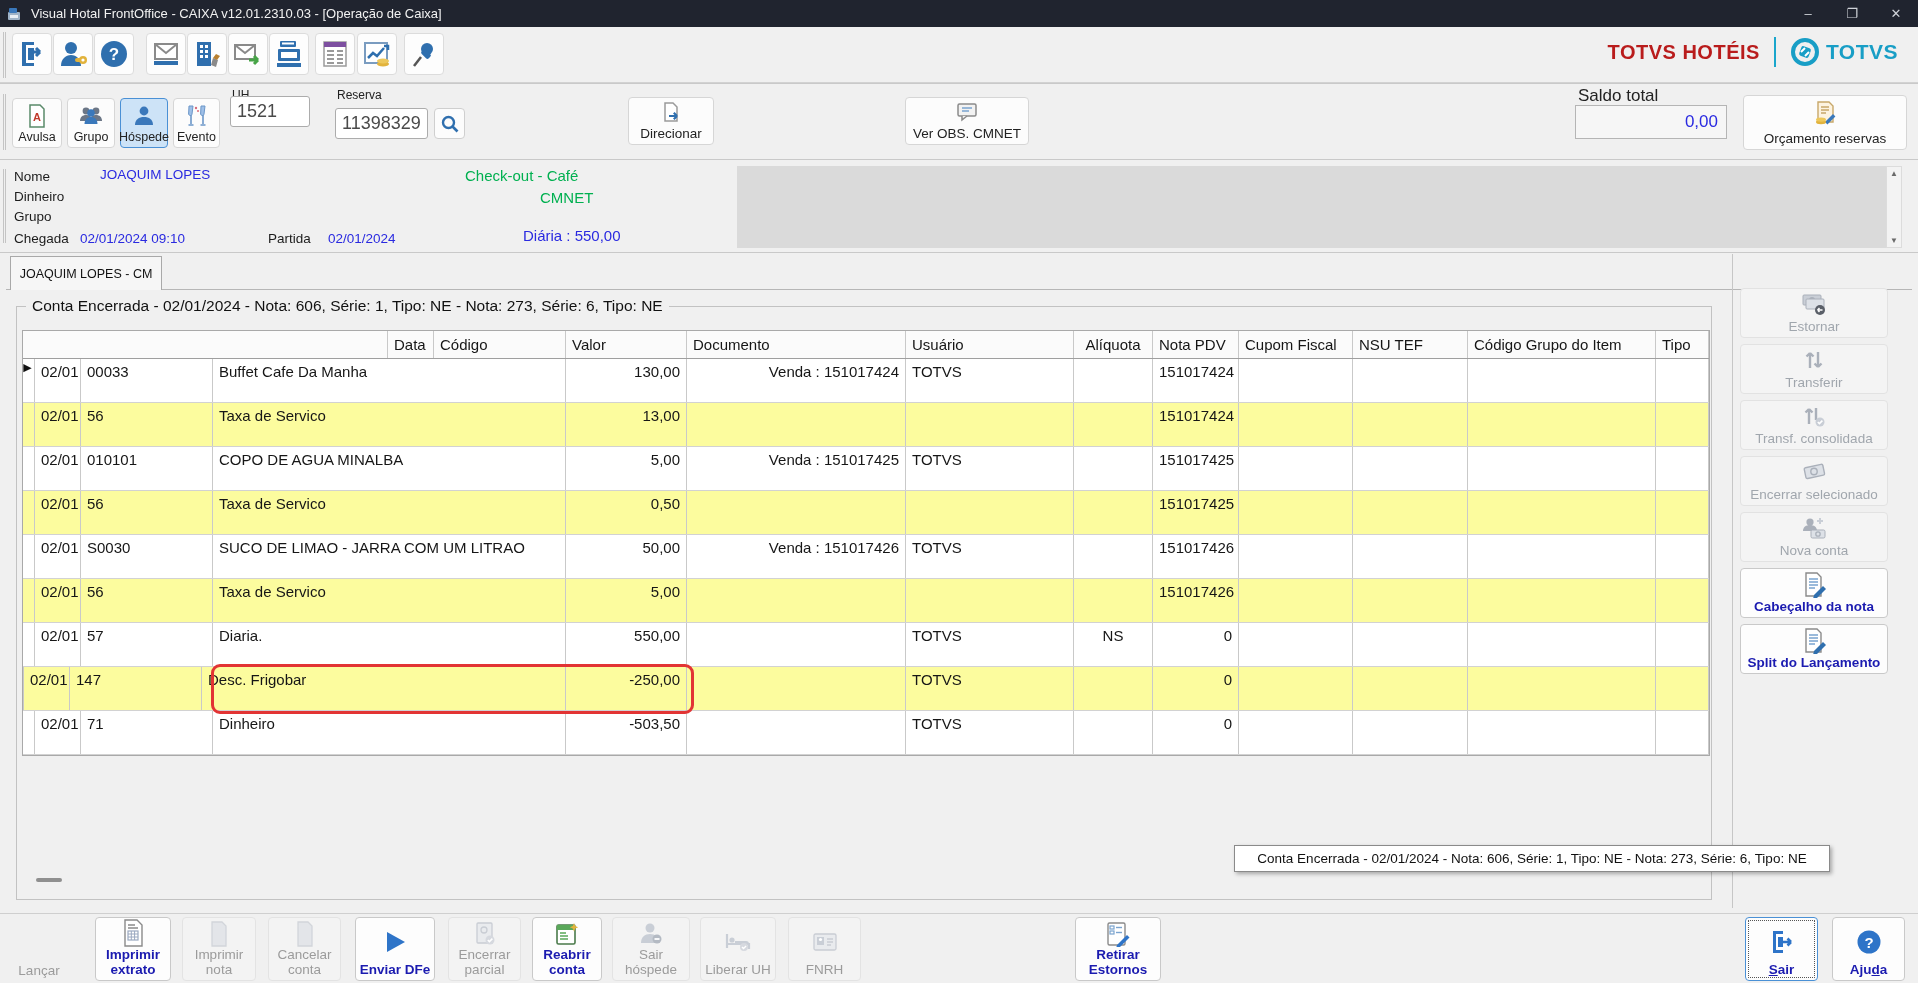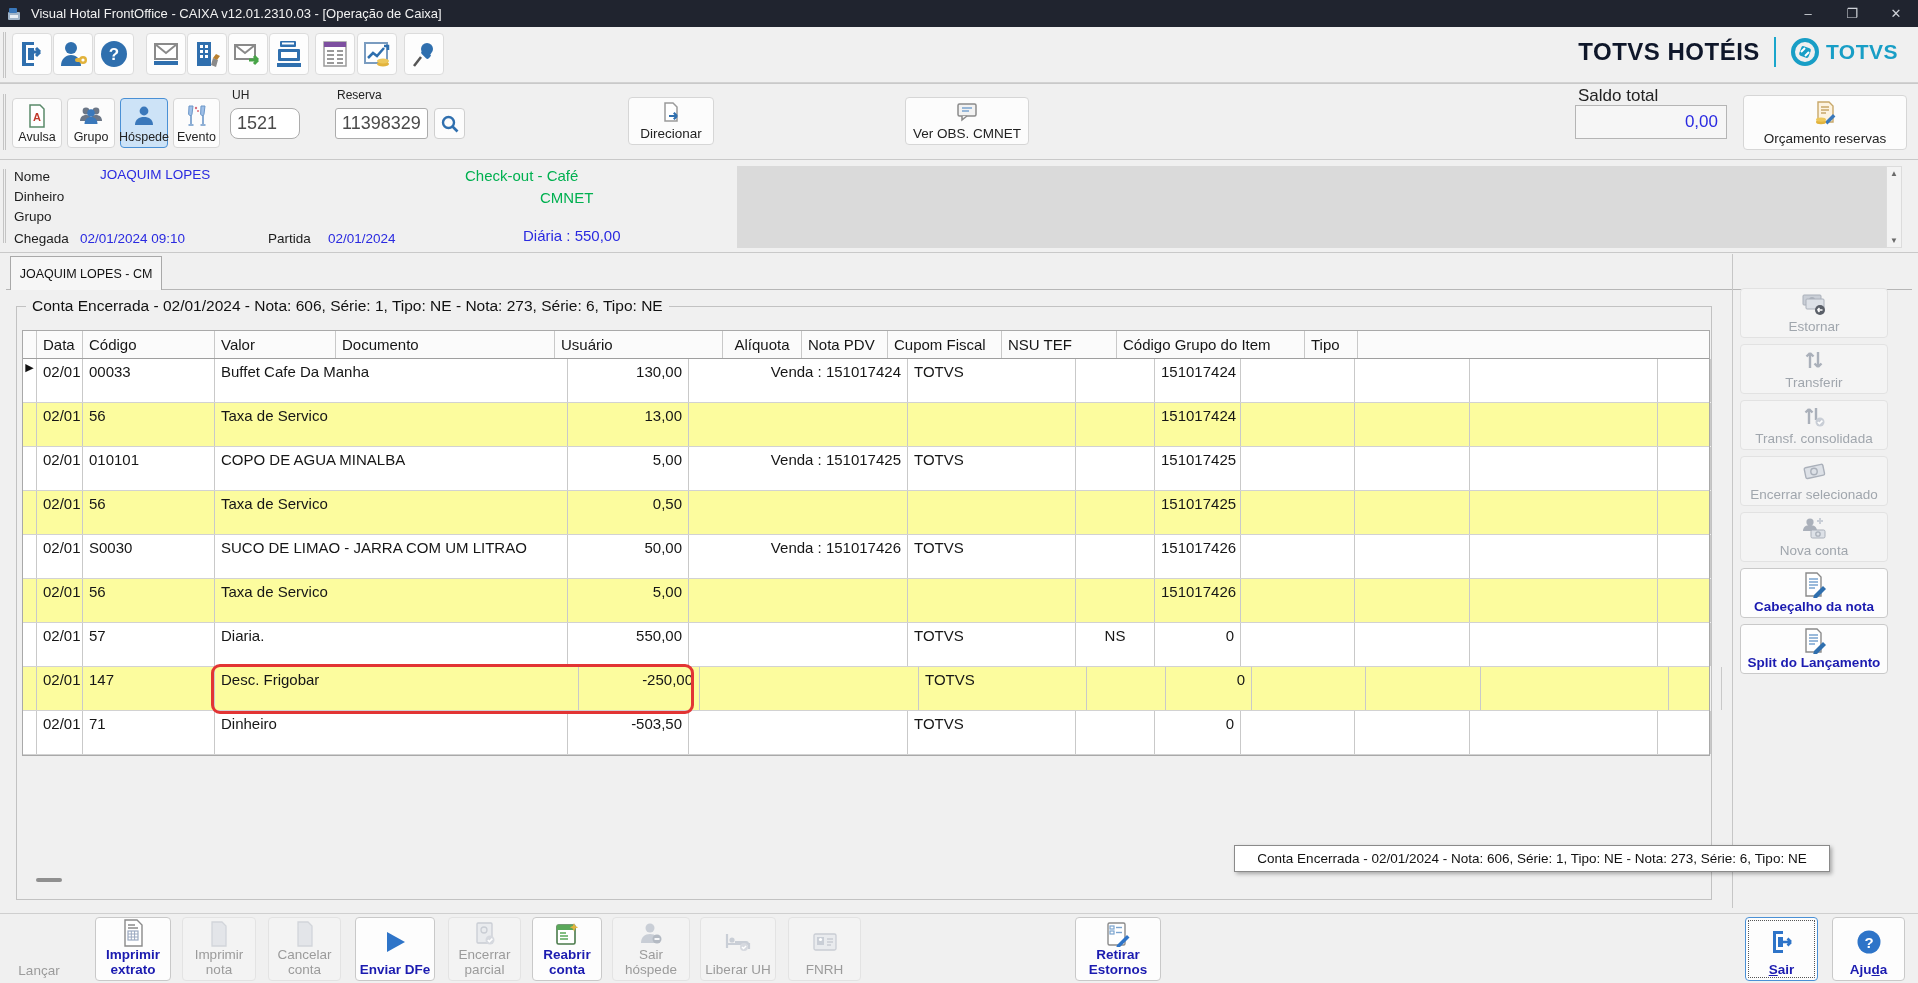--- a/index.html
+++ b/index.html
@@ -11,21 +11,21 @@
   .titlebar .title { color:#f2f2f2; font-size:13px; margin-left:8px; }
   .app-ic { margin-left:7px; }
   .win-controls { position:absolute; right:0; top:0; height:27px; display:flex; }
   .wc { width:44px; height:27px; color:#cfd2d8; font-size:13px; display:flex; align-items:center; justify-content:center; }
 
   
   .toolbar { position:absolute; left:0; top:27px; width:1918px; height:56px; background:#f0f0f0; border-bottom:1px solid #d2d2d2; }
   .grip { position:absolute; width:3px; border-left:1px solid #c4c4c4; border-right:1px solid #c4c4c4; }
   .tb-btn { position:absolute; top:6px; width:40px; height:42px; background:#fdfdfd; border:1px solid #dcdcdc; border-radius:4px; display:flex; align-items:center; justify-content:center; }
   .brand { position:absolute; right:20px; top:10px; display:flex; align-items:center; gap:14px; }
-  .brand-hotels { font-size:24px; font-weight:900; color:#0f172a; letter-spacing:.5px; }
+  .brand-hotels { font-size:20px; font-weight:900; color:#b91c1c; letter-spacing:.5px; }
   .brand-sep { width:2px; height:30px; background:#1aa6cc; }
   .brand-totvs { font-size:21px; font-weight:900; color:#189ec6; letter-spacing:.5px; }
 
   
   .filter-panel { position:absolute; left:0; top:83px; width:1918px; height:77px; background:#f0f0f0; border-top:1px solid #c9c9c9; border-bottom:1px solid #c9c9c9; }
   .mode-btn { position:absolute; top:14px; height:50px; background:#fcfcfc; border:1px solid #d6d6d6; border-radius:4px; display:flex; flex-direction:column; align-items:center; justify-content:space-between; padding:5px 2px 3px; }
   .mode-btn.sel { background:#cde3f7; border:1px solid #4a90d5; }
   .mode-btn .ml { font-size:12.5px; color:#222; white-space:nowrap; }
   .f-label { position:absolute; font-size:12px; color:#222; }
   .f-input { position:absolute; height:31px; background:#fff; border:1px solid #acacac; border-radius:3px; font-family:inherit; font-size:18px; color:#4a4a4a; padding:0 6px; }
@@ -43,21 +43,21 @@
   .obs-box { position:absolute; left:737px; top:5px; width:1149px; height:82px; background:#dadada; }
   .obs-scroll { position:absolute; left:1886px; top:5px; width:16px; height:82px; background:#f3f3f3; border:1px solid #dcdcdc; }
   .obs-scroll span { position:absolute; left:0; width:100%; text-align:center; font-size:8px; color:#6a6a6a; }
 
   
   .content-line { position:absolute; left:6px; top:289px; width:1906px; border-top:1px solid #b6b6b6; }
   .tab { position:absolute; left:10px; top:256px; width:152px; height:34px; background:#f6f6f6; border:1px solid #a9a9a9; border-bottom:none; z-index:2; font-size:12.5px; color:#111; display:flex; align-items:center; justify-content:center; }
   .groupbox { position:absolute; left:16px; top:306px; width:1696px; height:594px; border:1px solid #c2c2c2; }
   .gb-legend { position:absolute; left:26px; top:297px; background:#f0f0f0; padding:0 6px; font-size:15.5px; color:#111; z-index:2; white-space:nowrap; }
   #grid { position:absolute; left:22px; top:330px; width:1688px; background:#fff; border:1px solid #a9a9a9; z-index:1; }
-  .t-row { display:flex; }
+  .t-row { display:flex;justify-content:flex-end; }
   .t-head { height:28px; background:#fbfbfb; border-bottom:1px solid #9f9f9f; }
   .t-body { height:44px; border-bottom:1px solid #d2d2d2; }
   .t-body.hl { background:#fcfc9e; }
   .t-cell { flex:none; border-right:1px solid #c9c9c9; padding:4px 6px 0; font-size:15px; color:#161616; white-space:nowrap; overflow:hidden; }
   .t-head .t-cell { padding-top:5px; }
   .t-cell.c0 { padding:2px 0 0; text-align:center; font-size:11px; color:#111; }
   .t-cell.c4, .t-cell.c5, .t-cell.c8 { text-align:right; }
   .t-head .t-cell { text-align:left; }
   .t-cell.c7 { text-align:center; }
   .red-box { position:absolute; width:483px; height:50px; border:3px solid #e23434; border-radius:9px; pointer-events:none; z-index:3; }
@@ -240,21 +240,21 @@
           <path d="M4 2l4 0 -1 8c-.3 2-3 2-3.4 0z" fill="#9fc0e8" stroke="#6b96c8"></path>
           <path d="M16 2l4 0 -1 8c-.3 2-3 2-3.4 0z" fill="#9fc0e8" stroke="#6b96c8"></path>
           <path d="M6 11v9M18 11v9M3.5 21h5M15.5 21h5" stroke="#6b96c8" stroke-width="1.6"></path>
           <circle cx="11" cy="4" r="1.2" fill="#d86a7a"></circle>
           <circle cx="13" cy="7" r="1" fill="#d86a7a"></circle>
         </svg>
       <span class="ml">Evento</span>
     </div>
 
     <span class="f-label" style="left:232px; top:4px;">UH</span>
-    <input class="f-input" style="left: 230px; top: 24px; width: 70px; border-radius: 8px;" readonly="" value="1521">
+    <input class="f-input" style="left: 230px; top: 12px; width: 80px;" readonly="" value="1521">
     <span class="f-label" style="left:337px; top:4px;">Reserva</span>
     <input class="f-input" style="left: 335px; top: 24px; width: 93px;" readonly="" value="11398329">
     <div class="sq-btn" style="left:434px; top:24px; width:31px; height:31px;">
       <svg width="20" height="20" viewBox="0 0 20 20">
           <circle cx="8.5" cy="8.5" r="5.5" fill="none" stroke="#2f6fae" stroke-width="2.4"></circle>
           <path d="M12.5 12.5l5 5" stroke="#2f6fae" stroke-width="2.6"></path>
         </svg>
     </div>
 
     <div class="big-btn" style="left:628px; top:13px; width:86px; height:48px;">

